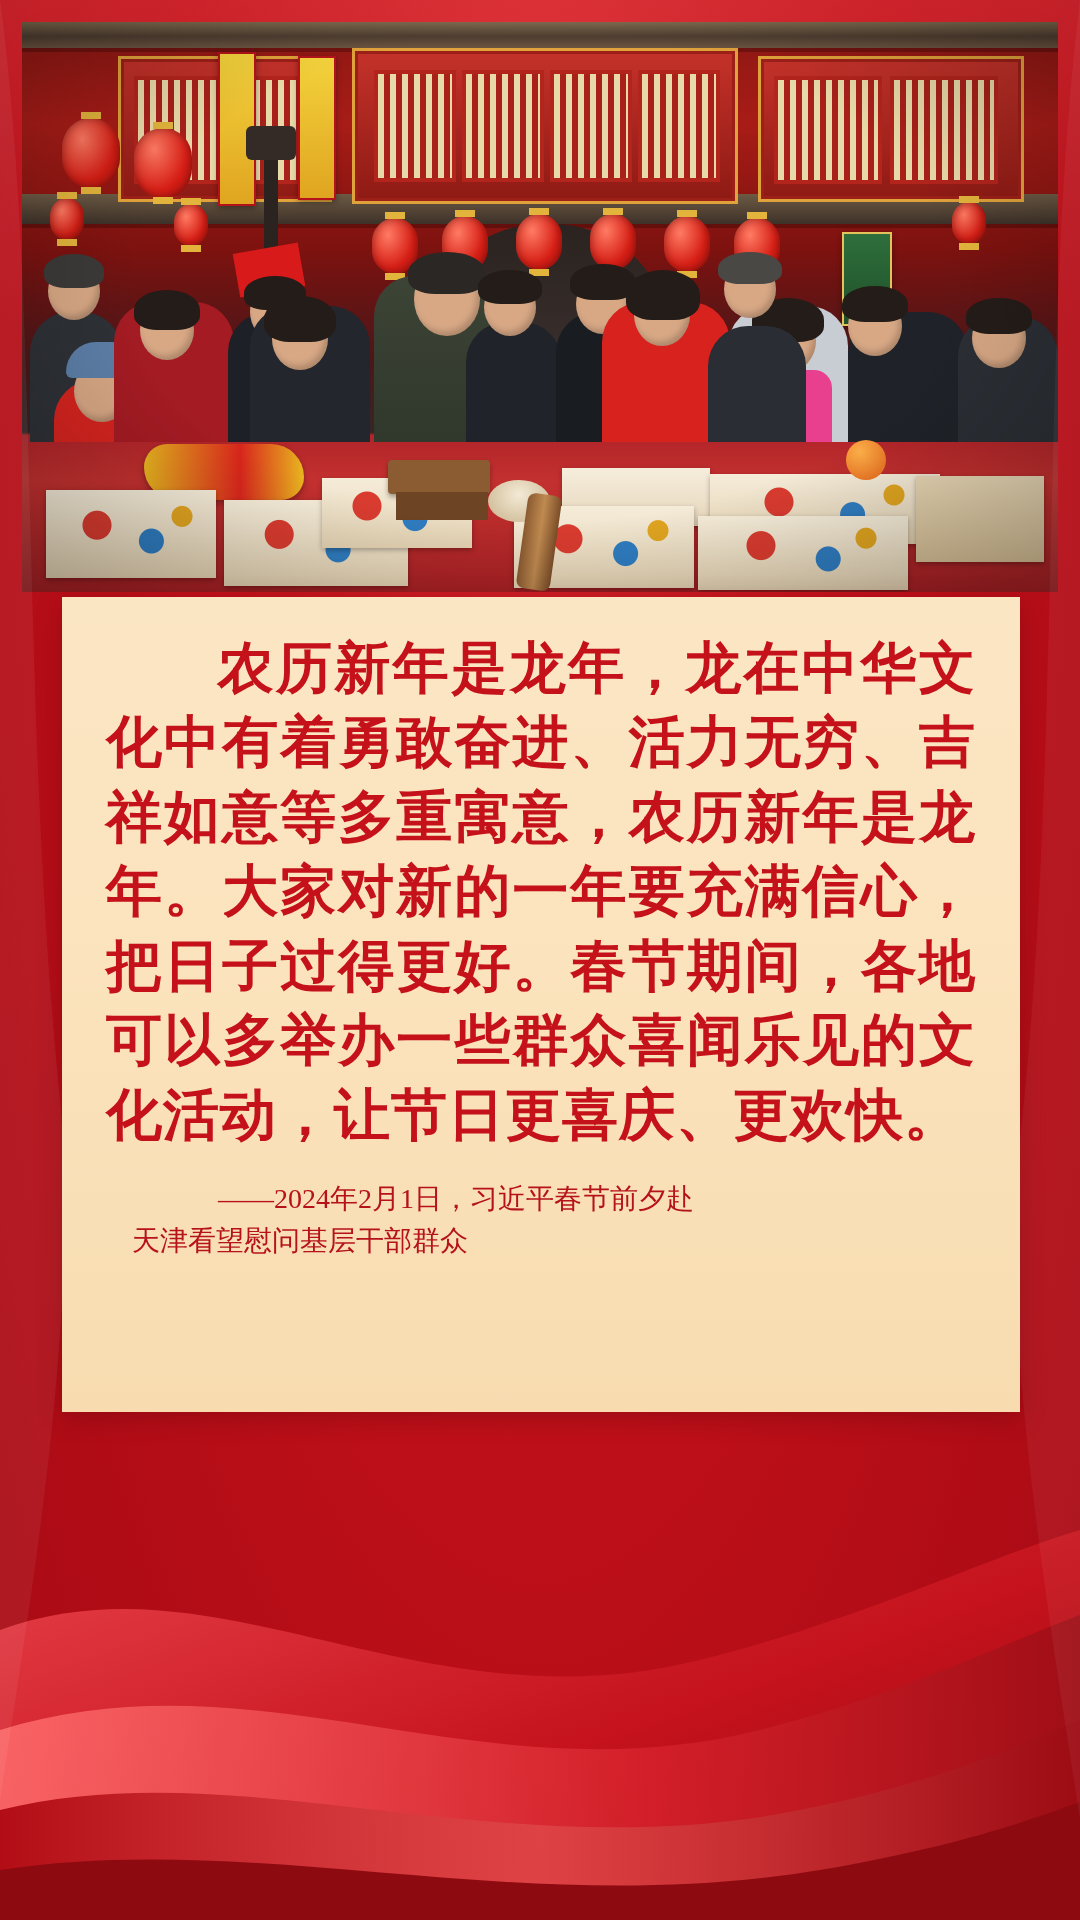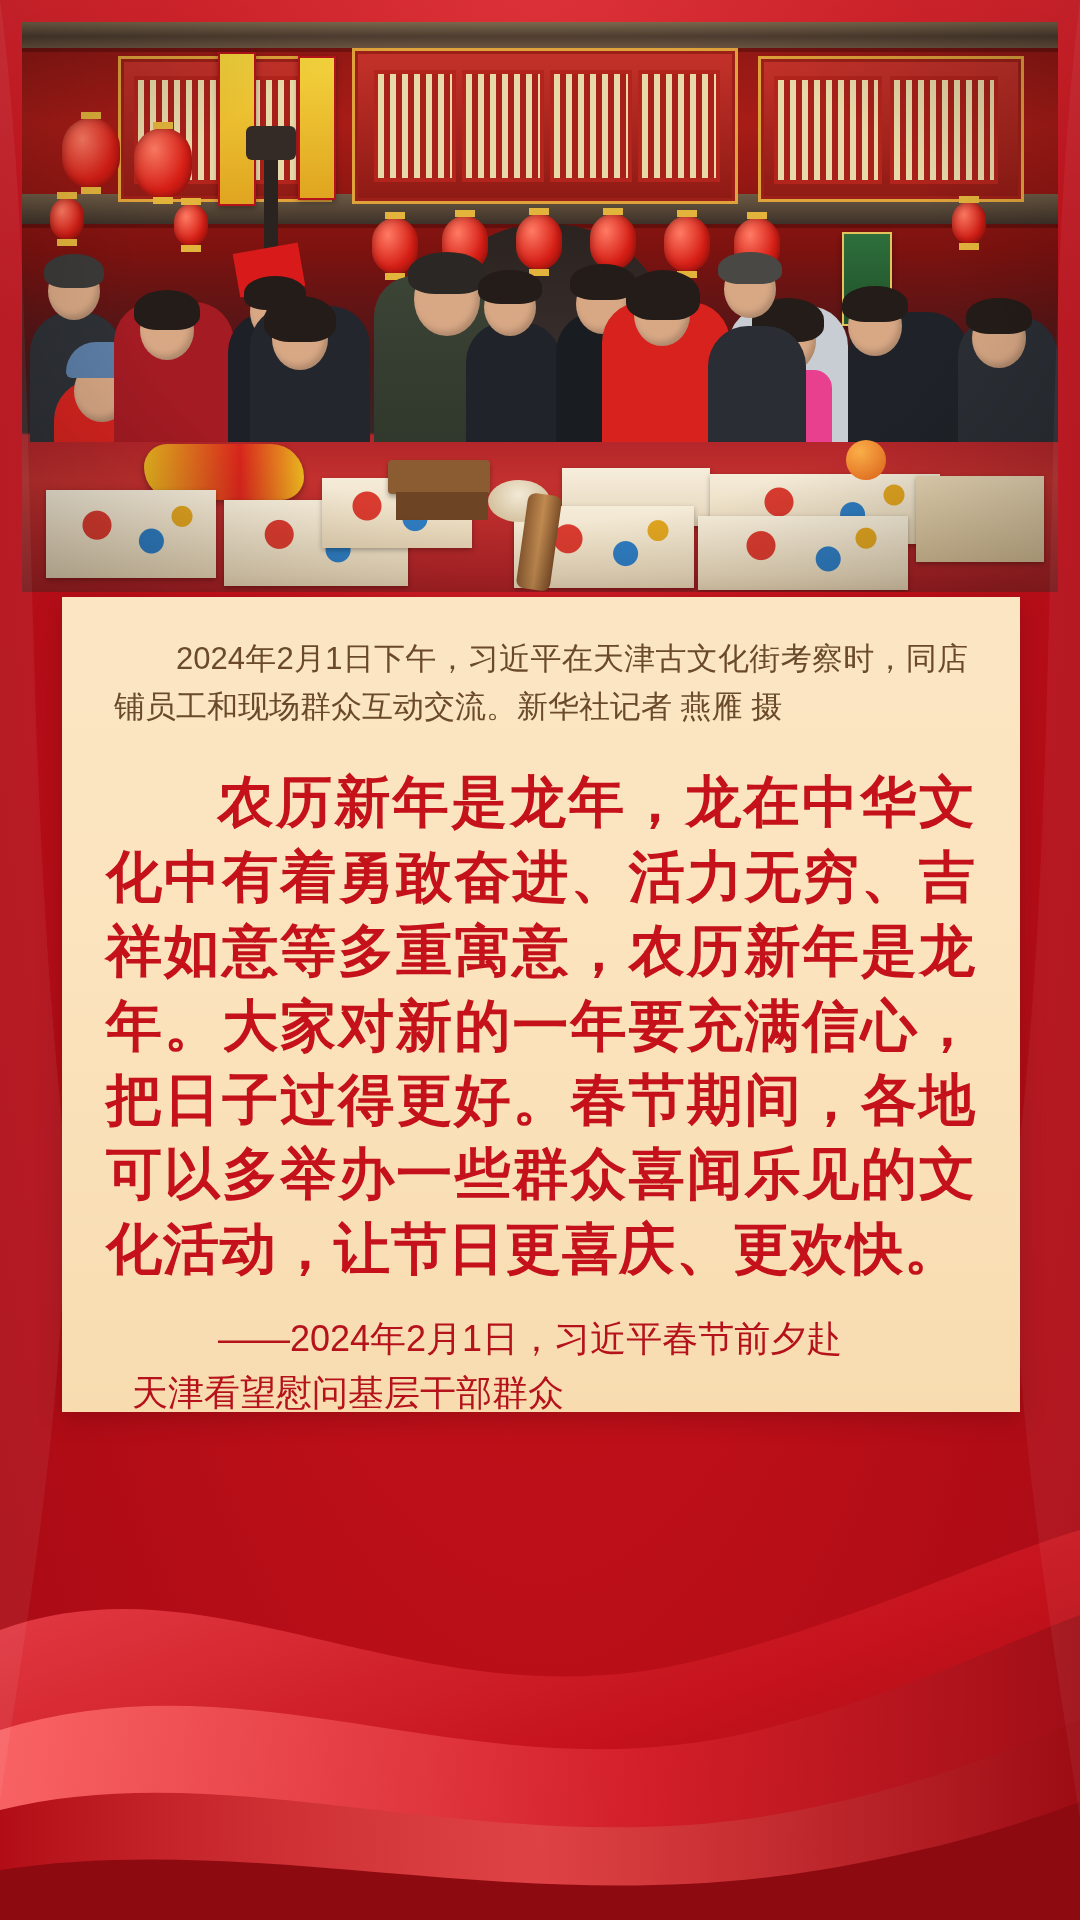--- a/index.html
+++ b/index.html
@@ -165,23 +165,23 @@
     letter-spacing: 1px;
     text-align: justify;
     font-family: "Liberation Serif", "DejaVu Serif", serif;
     font-weight: 700;
   }
   .quote .indent { display: inline-block; width: 110px; }
 
   .attrib {
     padding: 26px 46px 0 46px;
     color: #b5121b;
-    font-size: 36px;
+    font-size: 28px;
     line-height: 1.5;
-    font-family: Liberation Sans, sans-serif;
+    font-family: Liberation Serif, serif;
   }
   .attrib .line1 { display: block; text-indent: 110px; }
   .attrib .line2 { display: block; text-indent: 24px; }
 
   
   .ribbon {
     position: absolute;
     left: 0; right: 0; bottom: 0;
     height: 520px;
     pointer-events: none;
@@ -305,23 +305,20 @@
       <div style="position:absolute; left:466px; bottom:70px; width:62px; height:42px; background:radial-gradient(ellipse at 50% 35%, #f3ead6, #c8b28a); border-radius:50%;"></div>
       <div style="position:absolute; left:500px; bottom:2px; width:34px; height:96px; background:linear-gradient(90deg,#8a5a30,#c08a50,#7b4d28); border-radius:8px; transform:rotate(8deg);"></div>
       <div style="position:absolute; left:824px; bottom:112px; width:40px; height:40px; background:radial-gradient(circle at 35% 30%, #ffb24a, #e8661a); border-radius:50%;"></div>
 
       <div class="photo-vignette"></div>
     </div>
   </div>
 
   <div class="card">
 
-    <div class="caption">
-      <span class="indent"></span><span>2024年2月1日下午，习近平在天津古文化街考察时，同店铺员工和现场群众互动交流。新华社记者 燕雁 摄</span>
-    </div>
 
     <div class="quote">
       <span class="indent"></span><span>农历新年是龙年，龙在中华文化中有着勇敢奋进、活力无穷、吉祥如意等多重寓意，农历新年是龙年。大家对新的一年要充满信心，把日子过得更好。春节期间，各地可以多举办一些群众喜闻乐见的文化活动，让节日更喜庆、更欢快。</span>
     </div>
 
     <div class="attrib">
       <span class="line1">——2024年2月1日，习近平春节前夕赴</span>
       <span class="line2">天津看望慰问基层干部群众</span>
     </div>
 

